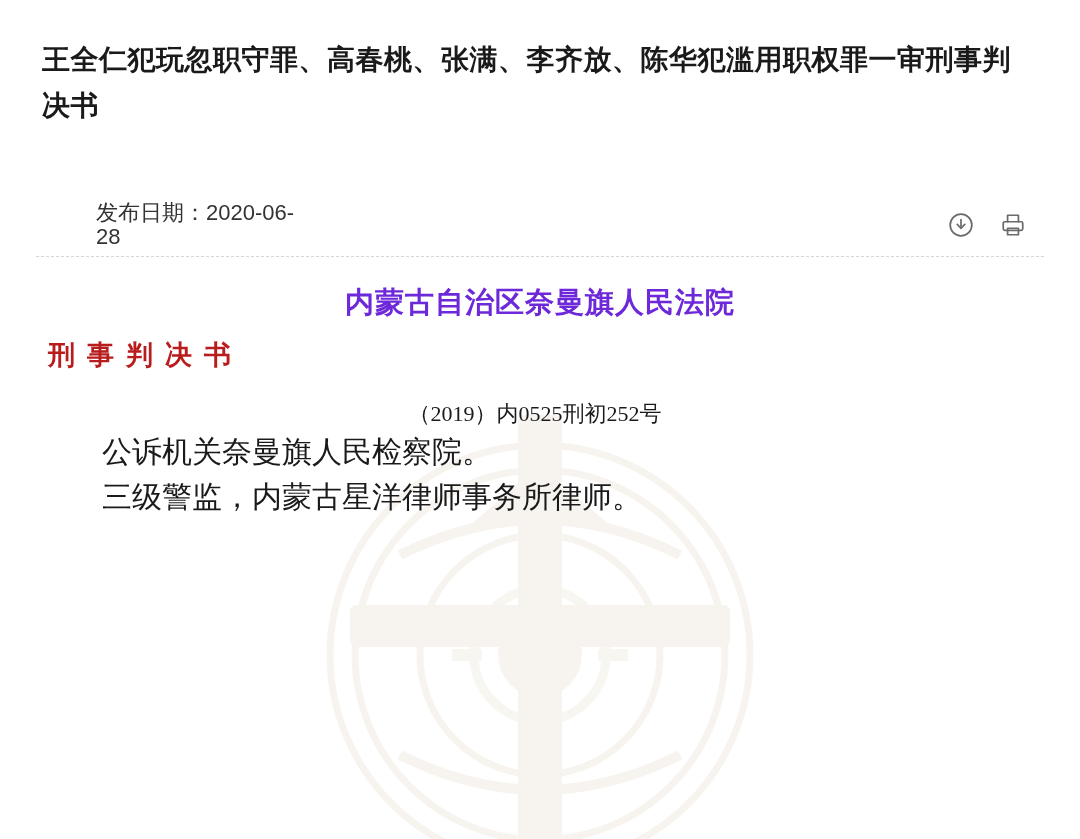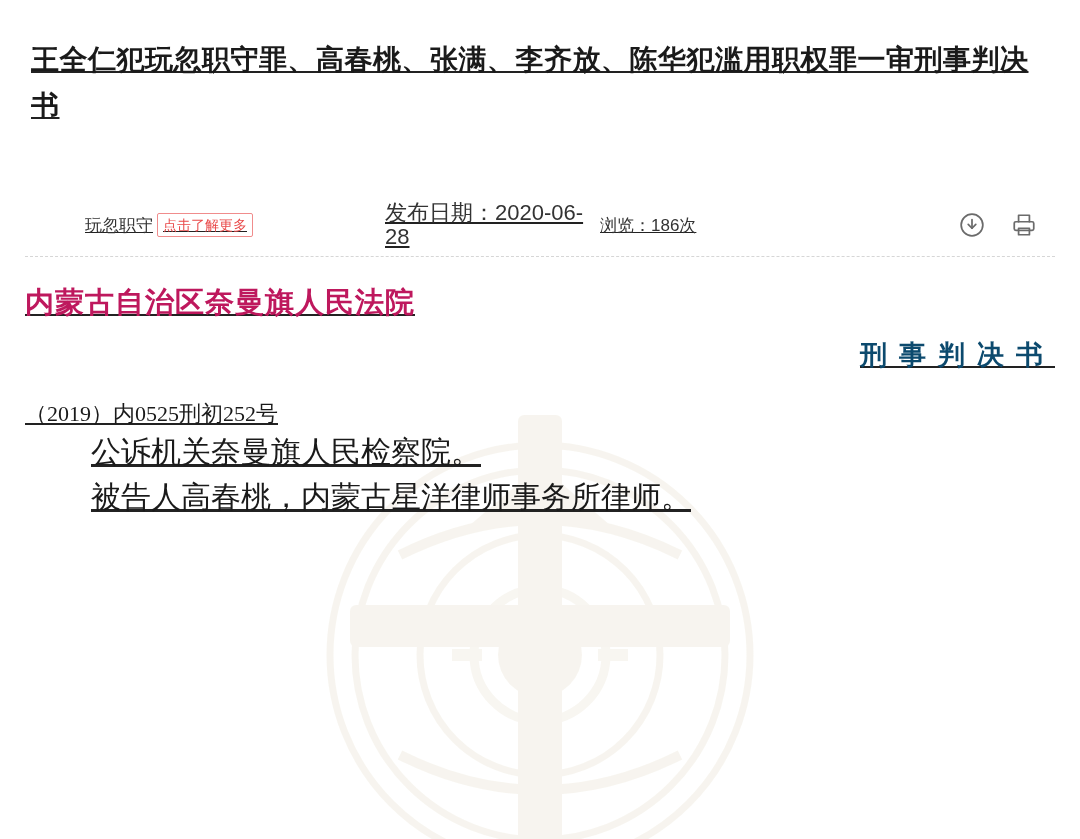--- a/index.html
+++ b/index.html
@@ -25,23 +25,22 @@
     width: 620px;
     height: 620px;
     opacity: 0.10;
     pointer-events: none;
     z-index: 0;
   }
 
   .page {
     position: relative;
     z-index: 1;
-    padding: 0 25px;
+    padding: 0 36px;
     box-sizing: border-box;
-    text-decoration: underline;
   }
 
   
   .doc-title {
     font-family: "Liberation Sans", "DejaVu Sans", sans-serif;
     font-weight: bold;
     font-size: 28px;
     line-height: 46px;
     color: #1a1a1a;
     text-align: left;
@@ -104,39 +103,39 @@
   .icon-btn {
     width: 26px;
     height: 26px;
     color: #6b6b6b;
     cursor: pointer;
     display: block;
   }
 
   
   .court-name {
-    text-align: left;
+    text-align: center;
     font-size: 29px;
     font-weight: bold;
     letter-spacing: 1px;
     margin-top: 26px;
-    color: #be185d;
+    color: #6d28d9;
     font-family: "Liberation Serif", "DejaVu Serif", serif;
   }
   .doc-kind {
-    text-align: right;
+    text-align: left;
     font-size: 27px;
     font-weight: bold;
     letter-spacing: 12px;
     margin-top: 14px;
-    color: #0c4a6e;
+    color: #b91c1c;
     text-indent: 12px;
   }
   .case-no {
-    text-align: left;
+    text-align: center;
     font-size: 22px;
     margin-top: 26px;
     padding-right: 10px;
     color: #1a1a1a;
   }
 
   
   .body-text p {
     font-size: 30px;
     line-height: 45px;
@@ -180,42 +179,37 @@
       <rect x="368" y="294" width="30" height="12"></rect>
     </g>
   </g>
 </svg>
 
 <div class="page">
 
   <h1 class="doc-title">王全仁犯玩忽职守罪、高春桃、张满、李齐放、陈华犯滥用职权罪一审刑事判决书</h1>
 
   <div class="meta-bar">
-    <div class="meta-tag-wrap">
-      <span class="meta-tag">玩忽职守</span>
-      <span class="meta-more">点击了解更多</span>
-    </div>
     <div class="meta-date">发布日期：2020-06-28</div>
-    <div class="meta-views">浏览：186次</div>
     <div class="meta-icons">
       <svg class="icon-btn" viewBox="0 0 24 24" fill="none" stroke="currentColor" stroke-width="1.6" stroke-linecap="round" stroke-linejoin="round">
         <circle cx="12" cy="12" r="10"></circle>
         <path d="M12 7v8"></path>
         <path d="M8.5 11.5 12 15l3.5-3.5"></path>
       </svg>
       <svg class="icon-btn" viewBox="0 0 24 24" fill="none" stroke="currentColor" stroke-width="1.6" stroke-linecap="round" stroke-linejoin="round">
         <path d="M7 9V3h10v6"></path>
         <rect x="3" y="9" width="18" height="8" rx="1.5"></rect>
         <rect x="7" y="15" width="10" height="6"></rect>
       </svg>
     </div>
   </div>
 
   <div class="court-name">内蒙古自治区奈曼旗人民法院</div>
   <div class="doc-kind">刑事判决书</div>
   <div class="case-no">（2019）内0525刑初252号</div>
 
   <div class="body-text">
     <p>公诉机关奈曼旗人民检察院。</p>
-    <p>被告人高春桃，内蒙古星洋律师事务所律师。</p>
+    <p>三级警监，内蒙古星洋律师事务所律师。</p>
   </div>
 
 </div>
 
 </body></html>

